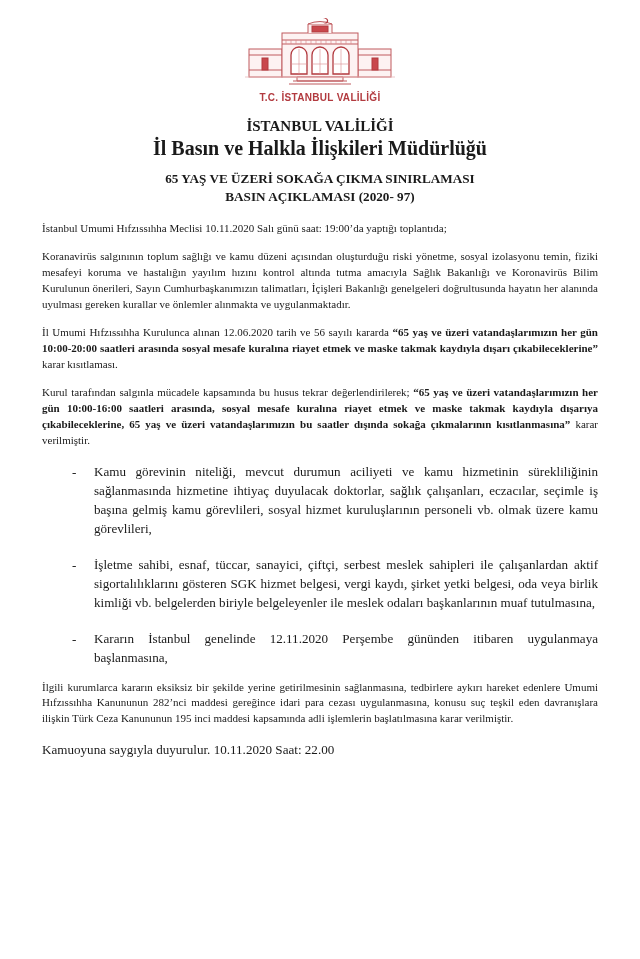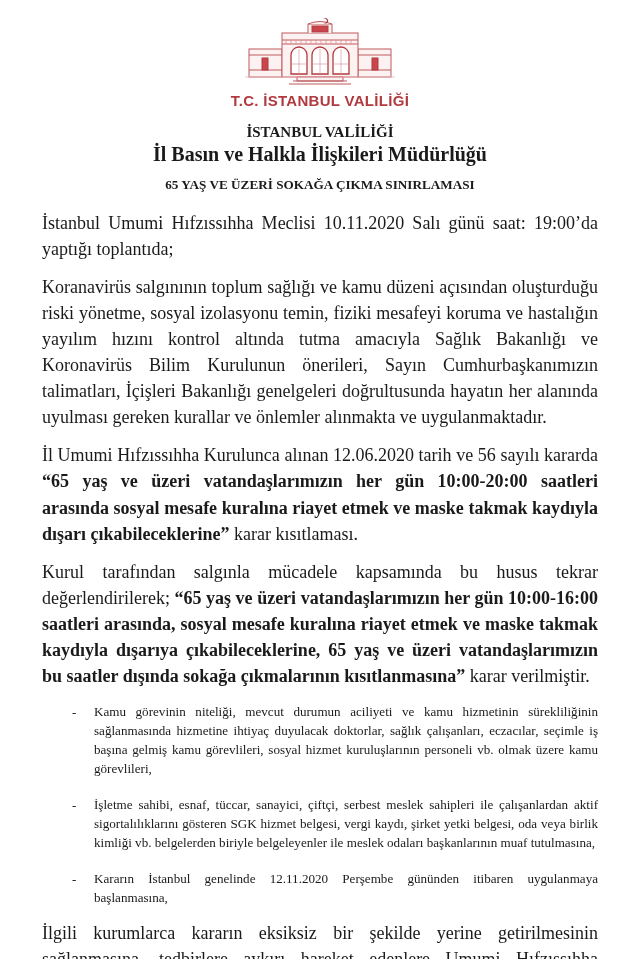--- a/index.html
+++ b/index.html
@@ -32,21 +32,21 @@
   }
   .logo-emblem {
     display: block;
     margin: 0 auto;
     width: 150px;
     height: 72px;
   }
   .logo-caption {
     margin-top: 2px;
     font-family: "Liberation Sans", "DejaVu Sans", sans-serif;
-    font-size: 15px;
+    font-size: 10px;
     font-weight: 700;
     letter-spacing: 0.3px;
     color: #b23a3f;
   }
 
   
   .doc-head {
     text-align: center;
     margin-top: 14px;
   }
@@ -67,21 +67,21 @@
   }
 
   
   .body-area {
     margin: 0 auto;
     width: 556px;
     padding-top: 16px;
   }
   p.para {
     margin: 0 0 12px 0;
-    font-size: 18px;
+    font-size: 11px;
     line-height: 1.45;
     text-align: justify;
     text-justify: inter-word;
   }
   b, .b { font-weight: 700; }
 
   
   ul.bullets {
     list-style: none;
     margin: 14px 0 12px 0;
@@ -179,20 +179,21 @@
     <div class="logo-caption">T.C. İSTANBUL VALİLİĞİ</div>
   </div>
 
   <div class="doc-head">
     <div class="hl hl-2">İSTANBUL VALİLİĞİ</div>
     <div class="hl hl-3">İl Basın ve Halkla İlişkileri Müdürlüğü</div>
   </div>
 
   <div class="doc-title">
     <div>65 YAŞ VE ÜZERİ SOKAĞA ÇIKMA SINIRLAMASI</div>
+    <div>BASIN AÇIKLAMASI (2020- 97)</div>
   </div>
 
   <div class="body-area">
 
     <p class="para">İstanbul Umumi Hıfzıssıhha Meclisi 10.11.2020 Salı günü saat: 19:00’da yaptığı toplantıda;</p>
 
     <p class="para">Koranavirüs salgınının toplum sağlığı ve kamu düzeni açısından oluşturduğu riski yönetme, sosyal izolasyonu temin, fiziki mesafeyi koruma ve hastalığın yayılım hızını kontrol altında tutma amacıyla Sağlık Bakanlığı ve Koronavirüs Bilim Kurulunun önerileri, Sayın Cumhurbaşkanımızın talimatları, İçişleri Bakanlığı genelgeleri doğrultusunda hayatın her alanında uyulması gereken kurallar ve önlemler alınmakta ve uygulanmaktadır.</p>
 
 
     <p class="para"><span>İl Umumi Hıfzıssıhha Kurulunca alınan 12.06.2020 tarih ve 56 sayılı kararda </span><b>“65 yaş ve üzeri vatandaşlarımızın her gün 10:00-20:00 saatleri arasında sosyal mesafe kuralına riayet etmek ve maske takmak kaydıyla dışarı çıkabileceklerine”</b><span> karar kısıtlaması.</span></p>

